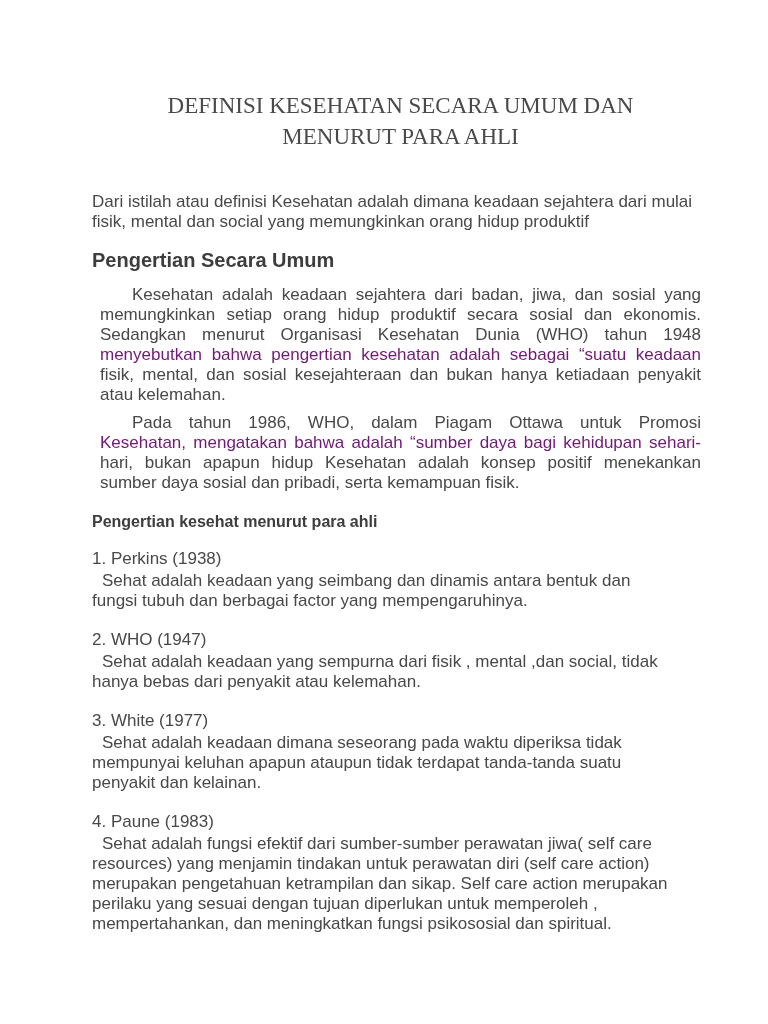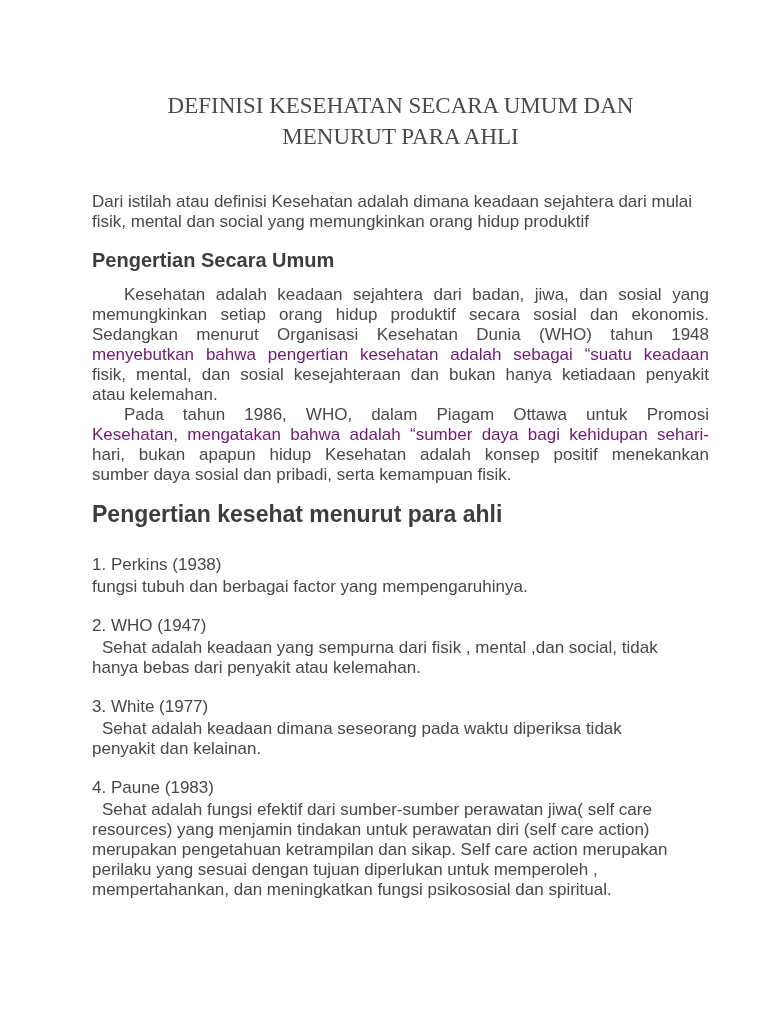--- a/index.html
+++ b/index.html
@@ -30,26 +30,26 @@
   .intro { margin-top: 40px; }
   .heading1 {
     font-weight: bold;
     font-size: 20px;
     line-height: 23px;
     color: #3d3d3d;
     margin: 17px 0 13px 0;
   }
   .heading2 {
     font-weight: bold;
-    font-size: 23px;
+    font-size: 16px;
     line-height: 22px;
     color: #3d3d3d;
-    margin: 18px 0 30px 0;
+    margin: 18px 0 16px 0;
   }
-  .paragraph { margin: 0; }
+  .paragraph { margin: 8px; }
   .item { margin-top: 19px; }
   .heading2 + .item { margin-top: 4px; }
   .item-head { line-height: 20px; }
   .item-body { margin-top: 2px; }
   .line { white-space: nowrap; }
   .line.justify {
     white-space: normal;
     text-align: justify;
     text-align-last: justify;
   }
@@ -81,34 +81,36 @@
     <div class="block paragraph">
       <div class="line justify indent">Pada tahun 1986, WHO, dalam Piagam Ottawa untuk Promosi</div>
       <div class="line justify light">Kesehatan, mengatakan bahwa adalah “sumber daya bagi kehidupan sehari-</div>
       <div class="line justify">hari, bukan apapun hidup Kesehatan adalah konsep positif menekankan</div>
       <div class="line">sumber daya sosial dan pribadi, serta kemampuan fisik.</div>
     </div>
     <div class="block heading2">Pengertian kesehat menurut para ahli</div>
     <div class="block item">
       <div class="item-head">1. Perkins (1938)</div>
       <div class="item-body">
+        <div class="line indent">Sehat adalah keadaan yang seimbang dan dinamis antara bentuk dan</div>
         <div class="line">fungsi tubuh dan berbagai factor yang mempengaruhinya.</div>
       </div>
     </div>
     <div class="block item">
       <div class="item-head">2. WHO (1947)</div>
       <div class="item-body">
         <div class="line indent">Sehat adalah keadaan yang sempurna dari fisik , mental ,dan social, tidak</div>
         <div class="line">hanya bebas dari penyakit atau kelemahan.</div>
       </div>
     </div>
     <div class="block item">
       <div class="item-head">3. White (1977)</div>
       <div class="item-body">
         <div class="line indent">Sehat adalah keadaan dimana seseorang pada waktu diperiksa tidak</div>
+        <div class="line">mempunyai keluhan apapun ataupun tidak terdapat tanda-tanda suatu</div>
         <div class="line">penyakit dan kelainan.</div>
       </div>
     </div>
     <div class="block item">
       <div class="item-head">4. Paune (1983)</div>
       <div class="item-body">
         <div class="line indent">Sehat adalah fungsi efektif dari sumber-sumber perawatan jiwa( self care</div>
         <div class="line">resources) yang menjamin tindakan untuk perawatan diri (self care action)</div>
         <div class="line">merupakan pengetahuan ketrampilan dan sikap. Self care action merupakan</div>
         <div class="line">perilaku yang sesuai dengan tujuan diperlukan untuk memperoleh ,</div>

